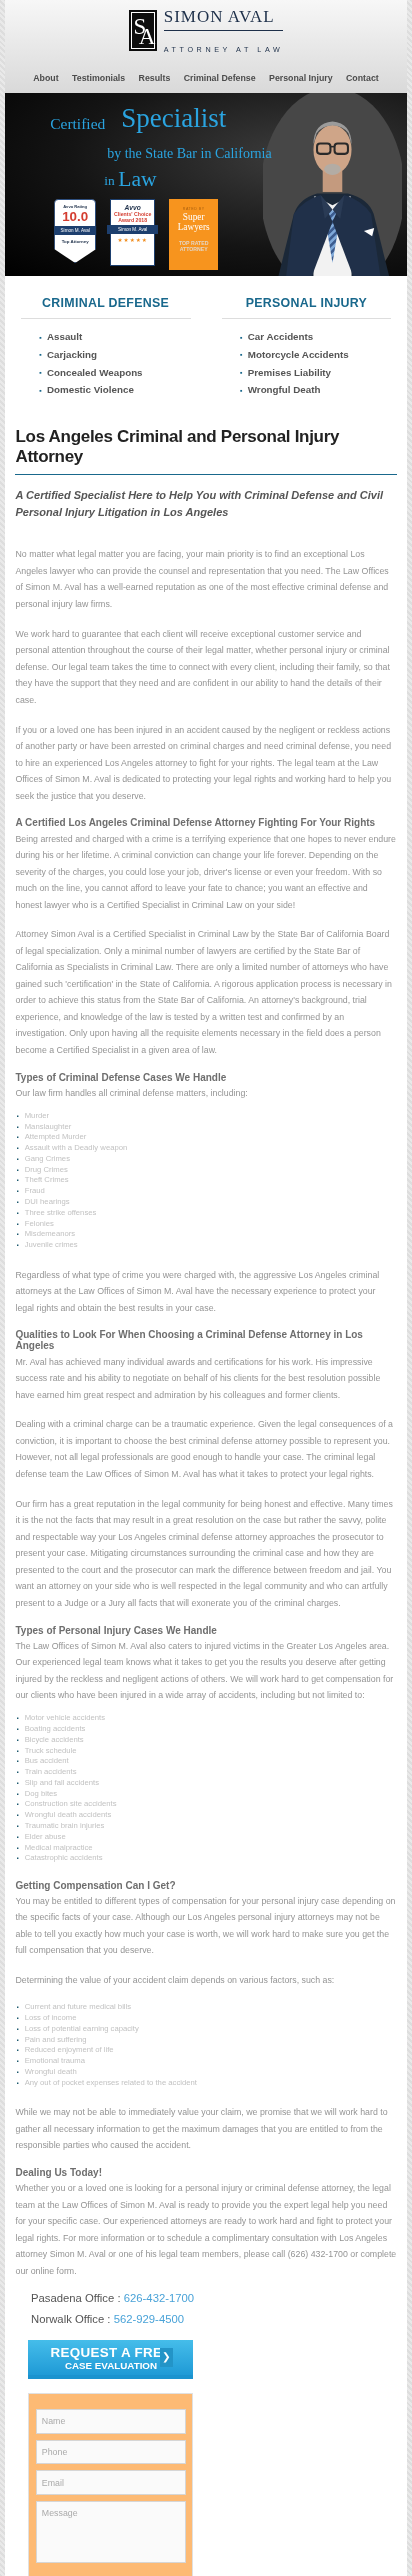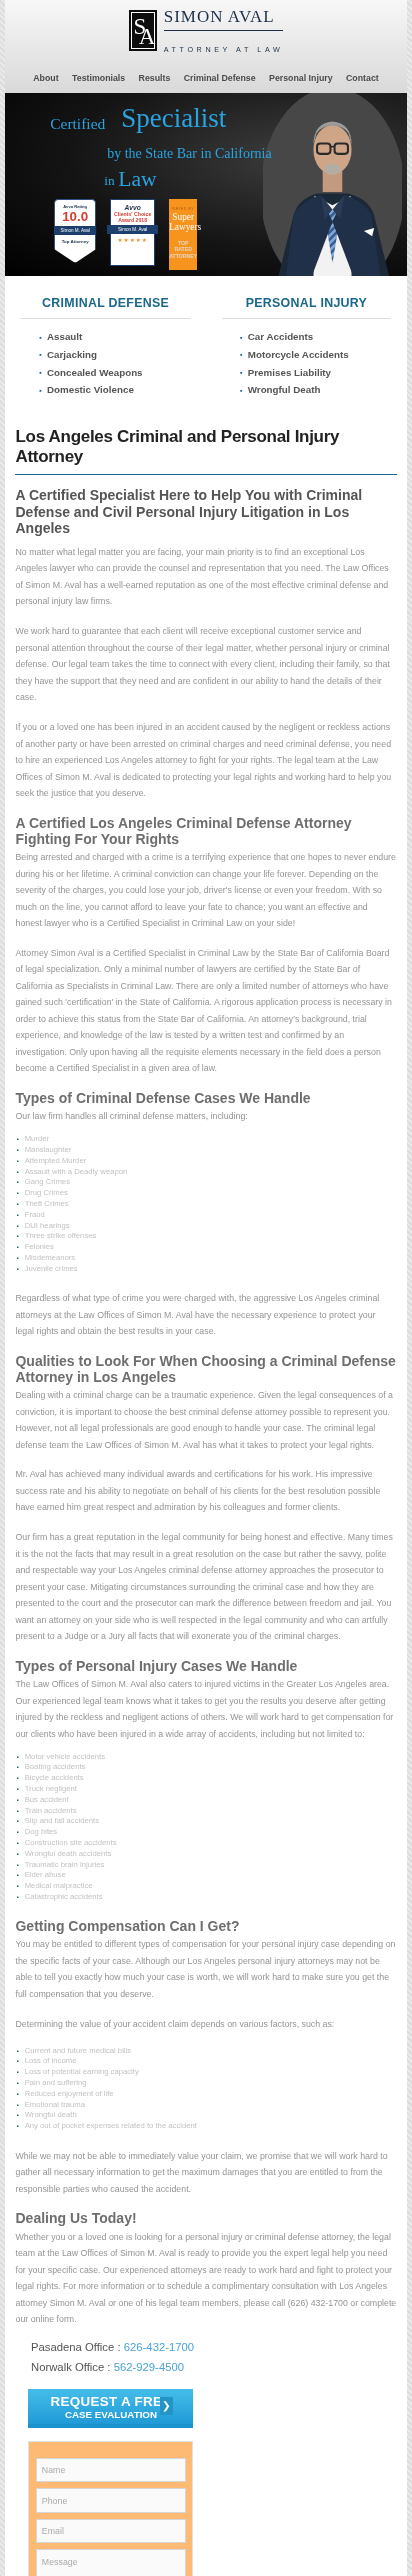--- a/index.html
+++ b/index.html
@@ -37,41 +37,41 @@
   .badge-shield { width:42px; height:64px; background:#fff; border:1.5px solid #2d4e7e; border-radius:4.1px 4.1px 2.1px 2.1px;
     clip-path:polygon(0 0,100% 0,100% 78%,50% 100%,0 78%); text-align:center; padding-top:4.1px; position:relative; }
   .badge-shield .lbl { font-size:4.1px; font-weight:bold; color:#1d2f49; }
   .badge-shield .score { font-size:13.4px; font-weight:bold; color:#d43d30; }
   .ribbon { background:#1d3f6e; color:#fff; font-size:4.6px; padding:2.1px 1px; margin:2.1px -4.1px 0; }
   .badge-shield .cap { font-size:4.4px; font-weight:bold; color:#1d2f49; margin-top:3.1px; }
   .badge-card { width:45px; height:67px; background:#fff; border:1.5px solid #1d3f6e; text-align:center; padding-top:3.6px; position:relative; }
   .badge-card .brand { font-size:6.7px; font-weight:bold; color:#1d2f49; font-style:italic; }
   .badge-card .l1,.badge-card .l2 { font-size:5.2px; font-weight:bold; color:#d43d30; }
   .badge-card .stars { color:#f08c1d; font-size:5.7px; letter-spacing:1px; margin-top:2.6px; }
-  .badge-sl { width:28px; height:71px; background:#f7941e; text-align:center; padding-top:8.2px; }
+  .badge-sl { width:49px; height:71px; background:#f7941e; text-align:center; padding-top:8.2px; }
   .badge-sl .rb { font-size:3.6px; color:#a85e0d; letter-spacing:0.5px; }
   .badge-sl .brand { font-family:"Liberation Serif", serif; color:#fff; font-size:9.3px; line-height:9.8px; margin-top:2.1px; }
   .badge-sl .cap { margin-top:7.2px; font-size:5.2px; font-weight:bold; color:#e0e0e0; opacity:.85; line-height:6.2px; }
 
   
   .practice { margin:0 5.2px; background:#fff; display:flex; padding:19.6px 0 20.6px; }
   .pcol { width:50%; }
   .pcol h2 { text-align:center; color:#19688c; font-size:12.4px; letter-spacing:0.3px; }
   .pcol .pdiv { border-bottom:0.5px solid #ddd; margin:8.2px 15.5px 12.4px; }
   .pcol ul { list-style:none; padding-left:34px; }
   .pcol li { font-size:9.8px; font-weight:bold; color:#555; margin-bottom:6.7px; }
   .pcol li::before { content:"▪"; color:#19688c; margin-right:5.2px; font-size:7.2px; vertical-align:0.5px; }
 
   
   .article { margin:0 5.2px; background:#fff; padding:4.1px 10.3px 15.5px; }
   .article h1 { font-size:17px; color:#222; letter-spacing:-0.3px; }
   .h1div { border-bottom:1px solid #19688c; margin:7.2px 0 12.4px; }
-  .subhead { font-size:14px; font-weight:bold; color:#555; line-height:16.5px; margin-bottom:7px; }
+  .subhead { font-size:11px; font-weight:bold; color:#555; line-height:16.5px; margin-bottom:26px;font-style:italic; }
   .article p { font-size:8.8px; color:#949494; line-height:16.5px; margin-bottom:13.4px; }
-  .article h3 { font-size:14px; color:#6e6e6e; margin-bottom:2.1px; }
+  .article h3 { font-size:10px; color:#6e6e6e; margin-bottom:2.1px; }
   .article .lead { margin-bottom:9.3px; }
   .plain-list { list-style:none; margin:0 0 15.5px 1px; }
   .plain-list li { font-size:7.7px; color:#c2c2c2; line-height:10.8px; }
   .plain-list li::before { content:"▪"; color:#1b586e; margin-right:6.2px; font-size:5.7px; }
   .phones { margin:9.3px 0 15.5px 15.5px; }
   .phone-row { font-size:11.3px; color:#555; margin-bottom:8.2px; }
   .phone-row a { color:#4aa3d8; text-decoration:none; }
   .cta { display:block; width:165px; margin-left:13px; background:linear-gradient(#45bdea, #1f9ad6); border:none; border-bottom:4.1px solid #1b93cf;
     color:#fff; text-align:center; padding:5.2px 0 4.1px; cursor:pointer; position:relative; }
   .cta .l1 { font-size:13.4px; font-weight:bold; letter-spacing:0.3px; }
@@ -208,30 +208,30 @@
         <li>Theft Crimes</li>
         <li>Fraud</li>
         <li>DUI hearings</li>
         <li>Three strike offenses</li>
         <li>Felonies</li>
         <li>Misdemeanors</li>
         <li>Juvenile crimes</li>
       </ul>
     <p>Regardless of what type of crime you were charged with, the aggressive Los Angeles criminal attorneys at the Law Offices of Simon M. Aval have the necessary experience to protect your legal rights and obtain the best results in your case.</p>
     <h3>Qualities to Look For When Choosing a Criminal Defense Attorney in Los Angeles</h3>
+    <p>Mr. Aval has achieved many individual awards and certifications for his work. His impressive success rate and his ability to negotiate on behalf of his clients for the best resolution possible have earned him great respect and admiration by his colleagues and former clients.</p>
     <p>Dealing with a criminal charge can be a traumatic experience. Given the legal consequences of a conviction, it is important to choose the best criminal defense attorney possible to represent you. However, not all legal professionals are good enough to handle your case. The criminal legal defense team the Law Offices of Simon M. Aval has what it takes to protect your legal rights.</p>
-    <p>Mr. Aval has achieved many individual awards and certifications for his work. His impressive success rate and his ability to negotiate on behalf of his clients for the best resolution possible have earned him great respect and admiration by his colleagues and former clients.</p>
     <p>Our firm has a great reputation in the legal community for being honest and effective. Many times it is the not the facts that may result in a great resolution on the case but rather the savvy, polite and respectable way your Los Angeles criminal defense attorney approaches the prosecutor to present your case. Mitigating circumstances surrounding the criminal case and how they are presented to the court and the prosecutor can mark the difference between freedom and jail. You want an attorney on your side who is well respected in the legal community and who can artfully present to a Judge or a Jury all facts that will exonerate you of the criminal charges.</p>
     <h3>Types of Personal Injury Cases We Handle</h3>
     <p class="lead">The Law Offices of Simon M. Aval also caters to injured victims in the Greater Los Angeles area. Our experienced legal team knows what it takes to get you the results you deserve after getting injured by the reckless and negligent actions of others. We will work hard to get compensation for our clients who have been injured in a wide array of accidents, including but not limited to:</p>
     <ul class="plain-list">
         <li>Motor vehicle accidents</li>
         <li>Boating accidents</li>
         <li>Bicycle accidents</li>
-        <li>Truck negligent</li>
+        <li>Truck schedule</li>
         <li>Bus accident</li>
         <li>Train accidents</li>
         <li>Slip and fall accidents</li>
         <li>Dog bites</li>
         <li>Construction site accidents</li>
         <li>Wrongful death accidents</li>
         <li>Traumatic brain injuries</li>
         <li>Elder abuse</li>
         <li>Medical malpractice</li>
         <li>Catastrophic accidents</li>

